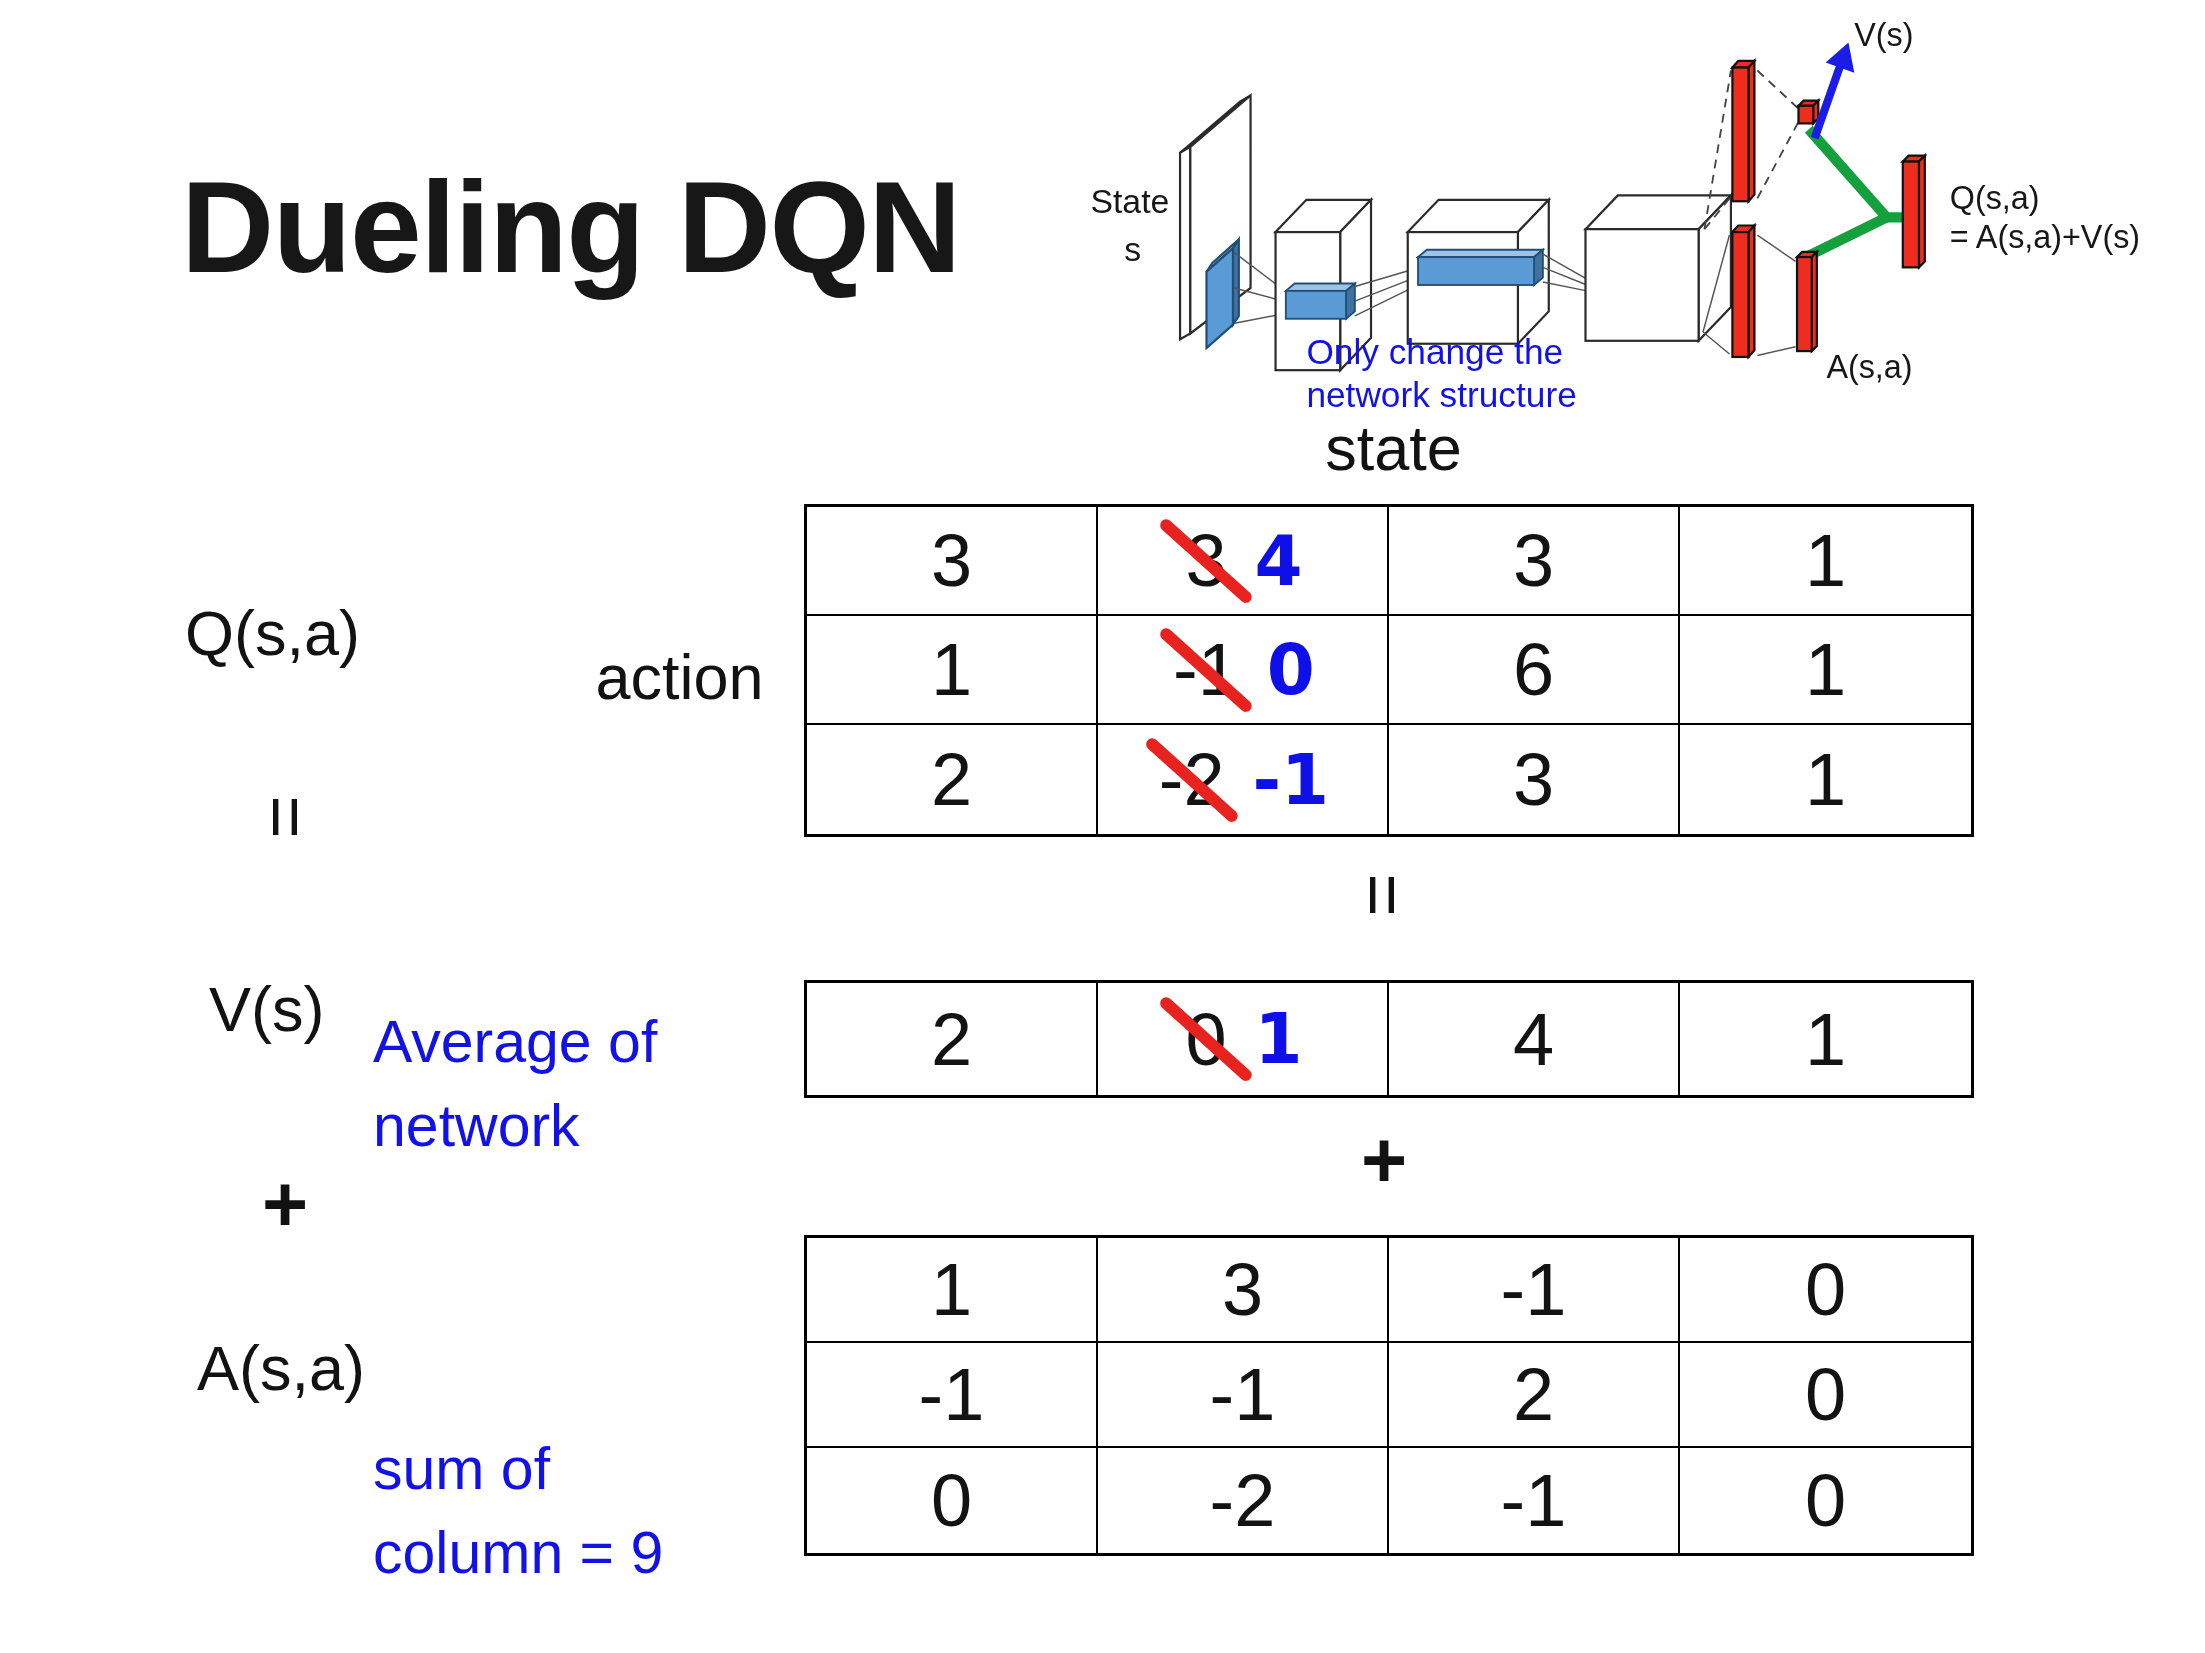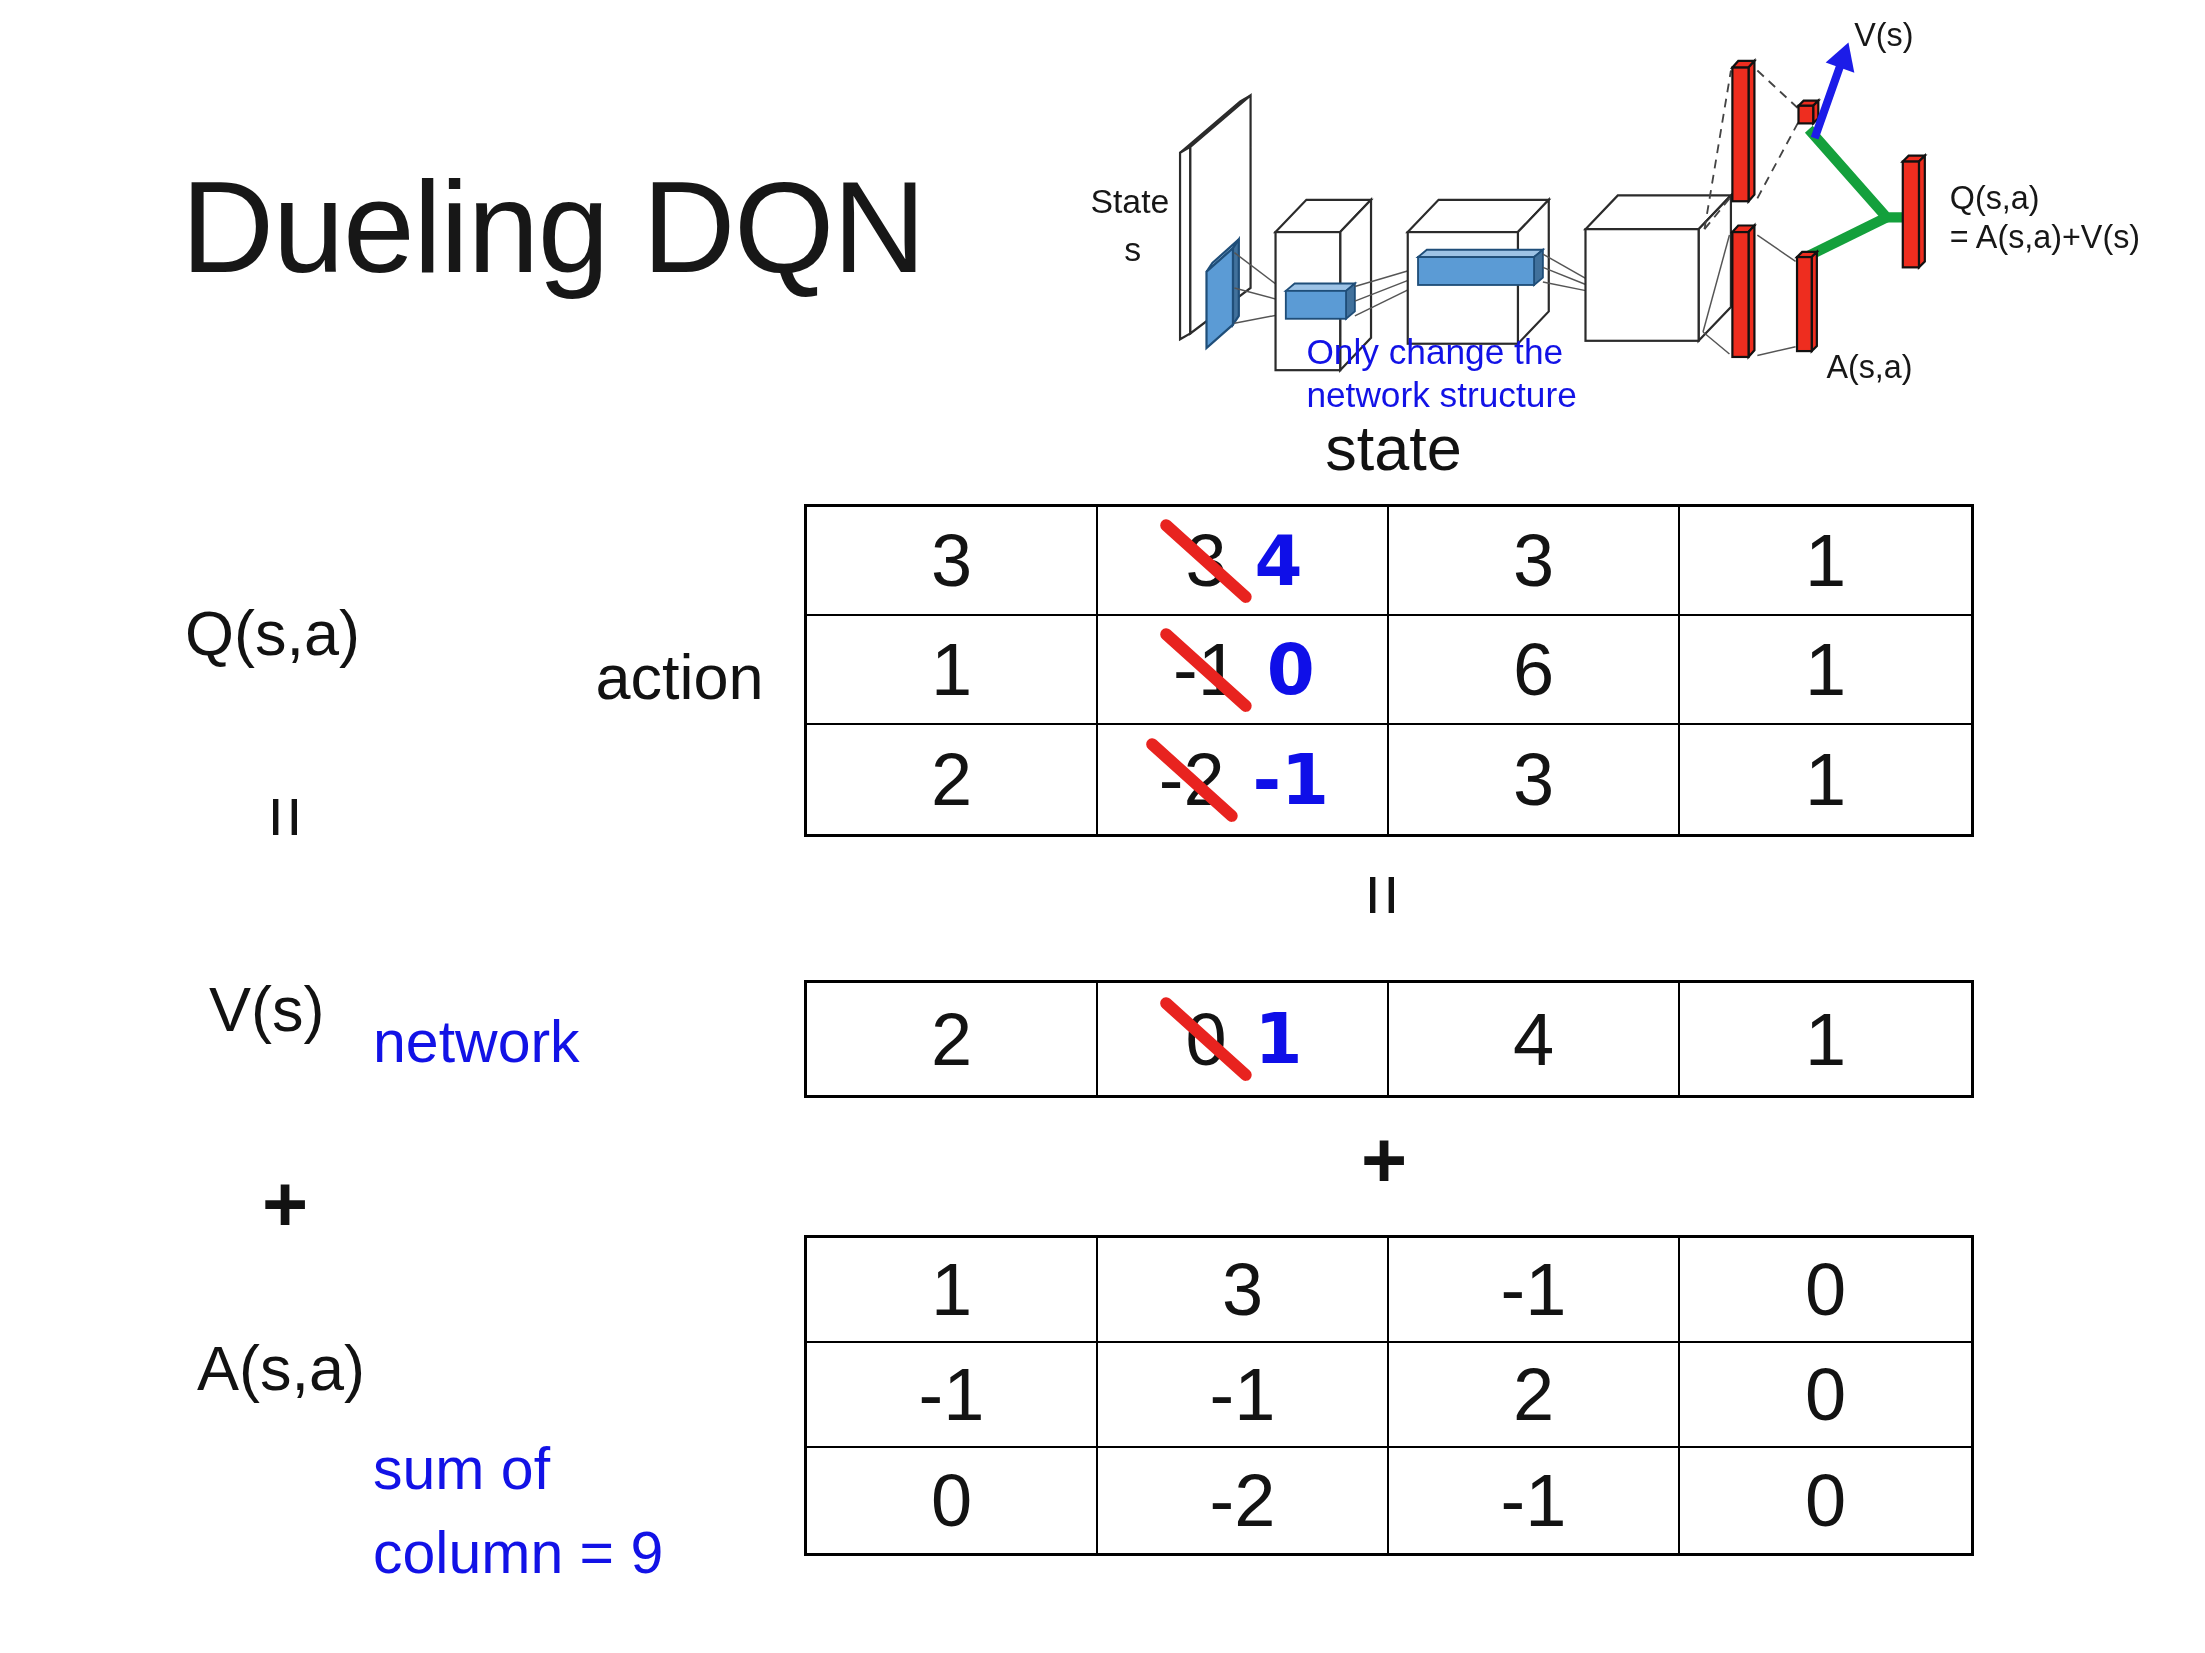--- a/index.html
+++ b/index.html
@@ -2,21 +2,21 @@
 <html style="font-size:11.8px"><head>
 <meta charset="utf-8">
 <style>
   html,body{margin:0;padding:0;background:#fff;}
   .slide{
     position:relative;width:2205px;height:1654px;background:#ffffff;
     font-family:"Liberation Sans",sans-serif;color:#151515;overflow:hidden;
   }
   .abs{position:absolute;}
   .title{
-    left:181px;top:153px;font-size:129px;font-weight:400;letter-spacing:-1.5px;color:#171717;
+    left:181px;top:153px;font-size:129px;font-weight:700;letter-spacing:-1.5px;color:#171717;
     white-space:nowrap;
   }
   
   .lbl{font-size:63px;color:#121212;white-space:nowrap;}
   .state-label{left:1250px;top:412px;width:287px;text-align:center;}
   .action-label{left:573px;top:641px;width:213px;text-align:center;}
   .q-label{left:185px;top:597px;}
   .v-label{left:209px;top:973px;}
   .a-label{left:197px;top:1332px;}
   .note{font-size:59px;color:#1212e6;line-height:1.42;white-space:nowrap;}
@@ -194,20 +194,21 @@
   <div class="abs lbl q-label">Q(s,a)</div>
   <div class="abs lbl v-label">V(s)</div>
   <div class="abs lbl a-label">A(s,a)</div>
 
   <div class="abs rot-eq pos-left">=</div>
   <div class="abs rot-eq pos-center">=</div>
   <div class="abs plus pos-left">+</div>
   <div class="abs plus pos-center">+</div>
 
   <div class="abs note avg-note">
+    <div>Average of</div>
     <div>network</div>
   </div>
   <div class="abs note sum-note">
     <div>sum of</div>
     <div>column = 9</div>
   </div>
 
   <div class="abs tbl q-tbl">
     <div class="cell">3</div>
     <div class="cell">

